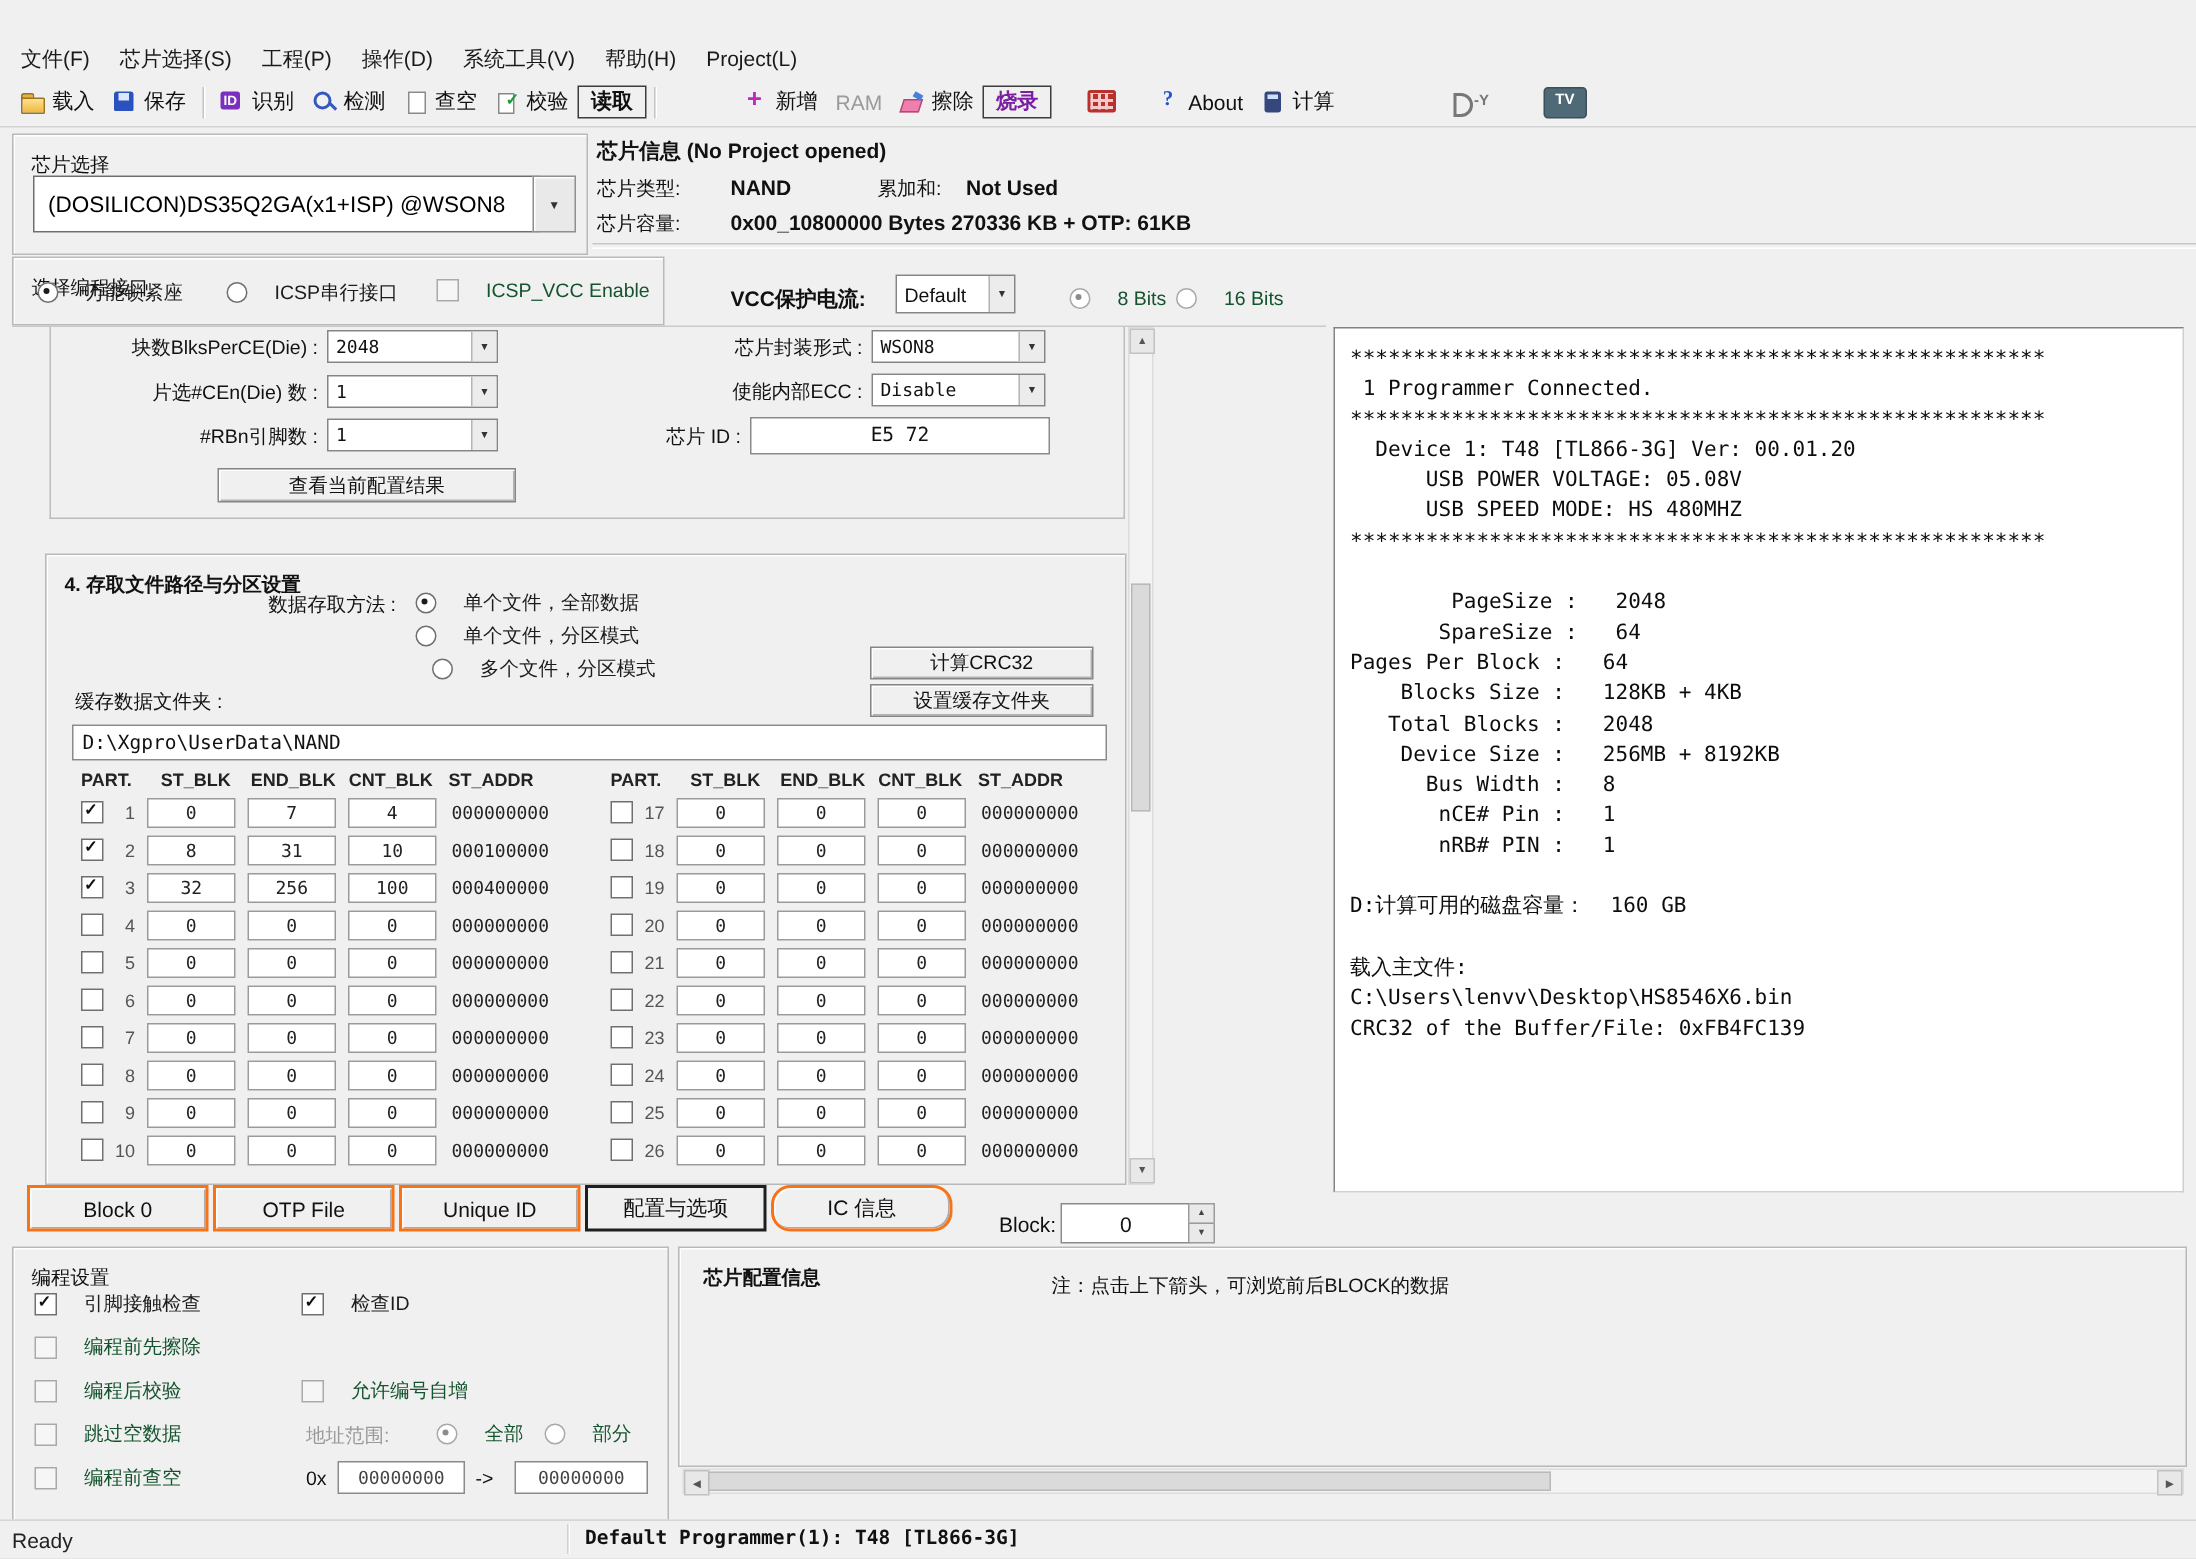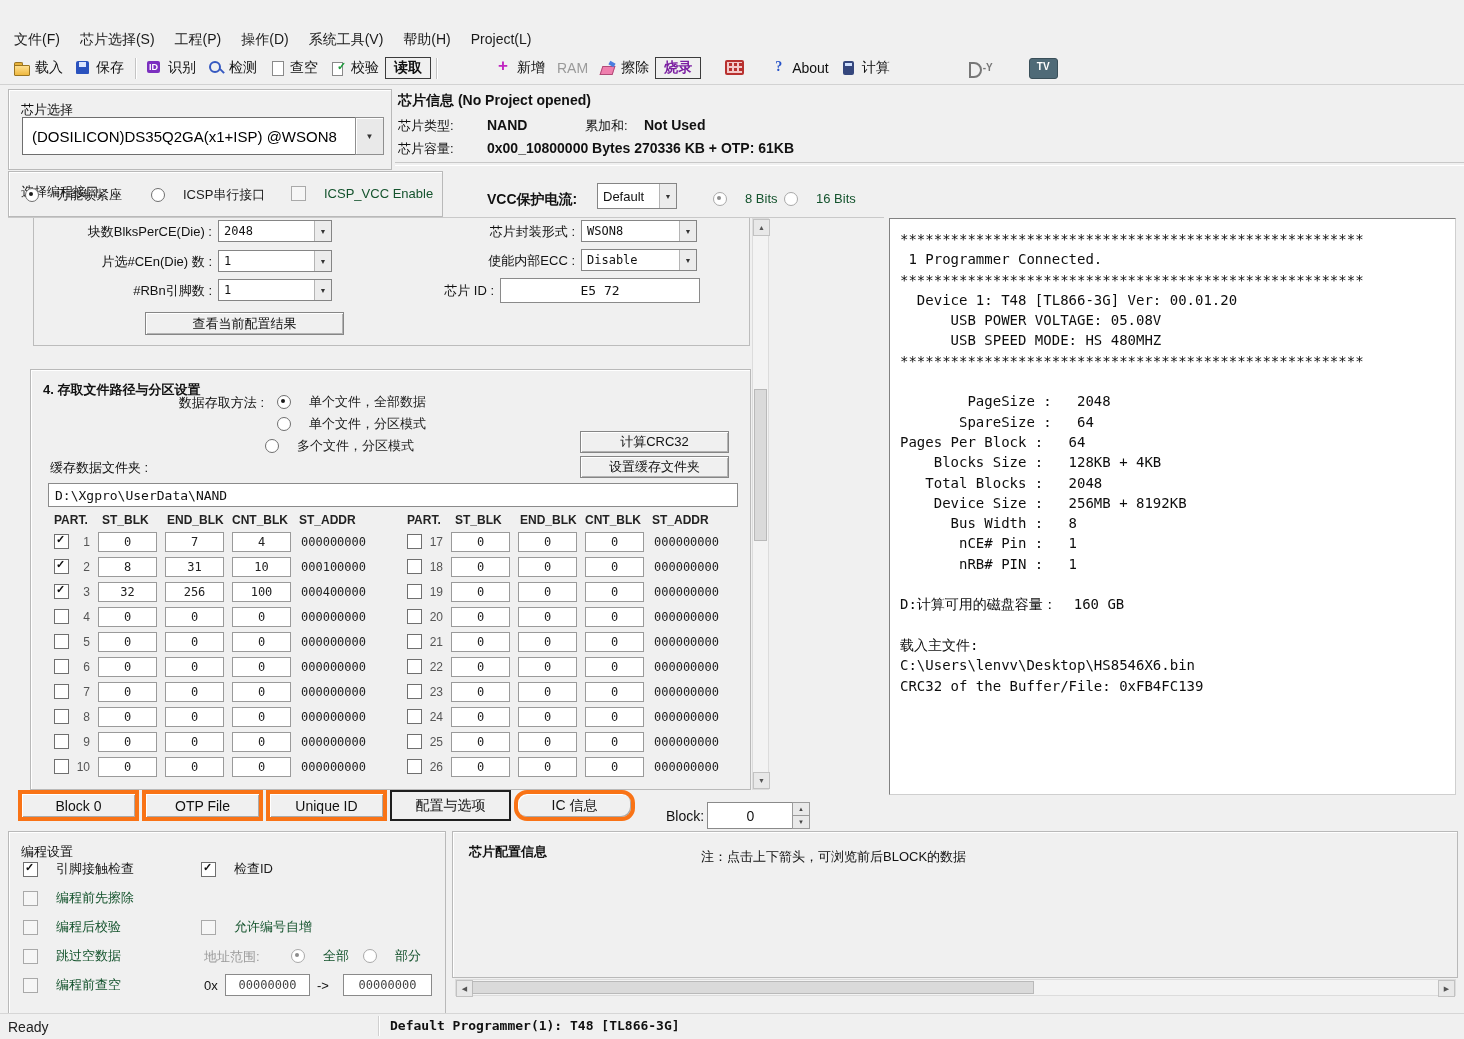--- a/index.html
+++ b/index.html
@@ -84,21 +84,21 @@
   
   .chip-combo{position:absolute;left:13px;top:27px;width:327px;height:36px;background:#fff;border:1px solid #6e6e6e;
               display:flex;align-items:center;padding-left:9px;font-size:15px;color:#000;}
   .chip-combo-arrow{position:absolute;left:346px;top:27px;width:27px;height:36px;background:#e9e9e9;
               border:1px solid #8f8f8f;box-shadow:inset 1px 1px 0 #fff;display:flex;align-items:center;justify-content:center;
               font-size:8px;color:#333;}
 
   
   .phead{position:absolute;display:flex;align-items:center;height:16px;font-size:12px;font-weight:bold;color:#222;}
   .ph0{width:40px;padding-left:6px;}
-  .ph{width:57px;margin-left:8px;text-align:left;}
+  .ph{width:57px;margin-left:8px;text-align:center;}
   .pha{margin-left:10px;}
   .pbody{position:absolute;}
   .prow{display:flex;align-items:center;height:25px;}
   .prow .cb{margin-left:6px;}
   .pnum{width:18px;margin-left:3px;text-align:right;font-size:12px;color:#555;}
   .pcell{width:57px;height:18px;margin-left:8px;background:#fff;border:1px solid #9a9a9a;
          font:12px "DejaVu Sans Mono",monospace;display:flex;align-items:center;justify-content:center;color:#222;}
   .paddr{margin-left:10px;font:12px "DejaVu Sans Mono",monospace;color:#222;}
 
   
@@ -115,21 +115,21 @@
   .vscroll .sb-btn{left:0;width:15px;height:15px;}
   .vscroll .sb-btn.down{bottom:0;} .vscroll .sb-btn.up{top:0;}
   .hscroll .sb-btn{top:0;width:15px;height:15px;}
   .hscroll .sb-btn.right{right:0;} .hscroll .sb-btn.left{left:0;}
   .sb-thumb{position:absolute;background:#dadada;border:1px solid #b9b9b9;}
   .vscroll .sb-thumb{left:1px;right:1px;top:170px;height:150px;}
   .hscroll .sb-thumb{top:1px;bottom:1px;left:16px;width:560px;}
 
   
   .tabbar{position:absolute;left:0;top:0;width:0;height:0;}
-  .tab{position:absolute;top:790px;width:121px;height:31px;background:#f0f0f0;border:4px solid #f97316;
+  .tab{position:absolute;top:790px;width:121px;height:31px;background:#f0f0f0;border:2px solid #f97316;
        box-shadow:inset 1px 1px 0 #fff,inset -1px -1px 0 #ababab;font-size:14px;font-family:inherit;color:#111;cursor:default;}
   .tab.active{border:2px solid #1f1f1f;box-shadow:none;}
 
   
   .spin-btn{position:absolute;left:792px;width:16px;height:12px;background:#e9e9e9;border:1px solid #9b9b9b;
             display:flex;align-items:center;justify-content:center;font-size:6px;color:#444;}
 
   
   .statusbar{position:absolute;left:0;top:1013px;width:100%;height:26px;background:#f0f0f0;border-top:1px solid #d6d6d6;}
   .ssep{position:absolute;top:1016px;width:1px;height:20px;background:#d0d0d0;box-shadow:1px 0 0 #fff;}
@@ -306,21 +306,21 @@
   </div>
   <span class="lab" style="left:128px;top:394px;width:136px">数据存取方法 :</span>
   <span class="opt" style="left:277px;top:393px">
     <span class="rb on"></span>
     <span>单个文件，全部数据</span>
   </span>
   <span class="opt" style="left:277px;top:415px">
     <span class="rb"></span>
     <span>单个文件，分区模式</span>
   </span>
-  <span class="opt" style="left:265px;top:437px">
+  <span class="opt" style="left:288px;top:437px">
     <span class="rb"></span>
     <span>多个文件，分区模式</span>
   </span>
   <button class="btn" style="left:580px;top:431px;width:149px;height:22px">计算CRC32</button>
   <button class="btn" style="left:580px;top:456px;width:149px;height:22px">设置缓存文件夹</button>
   <span class="abs" style="left:50px;top:459px">缓存数据文件夹 :</span>
   <div class="input" style="left:48px;top:483px;width:682px;height:22px;justify-content:flex-start;padding-left:6px;font-size:13px;color:#111">
     <span>D:\Xgpro\UserData\NAND</span>
   </div>
 

